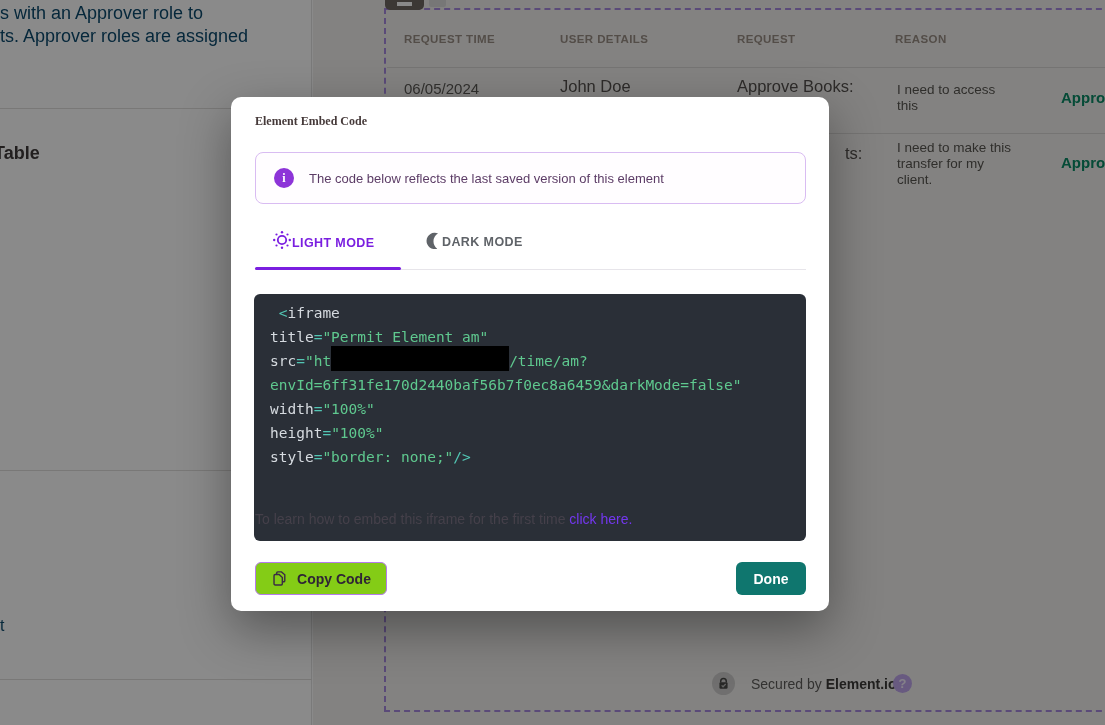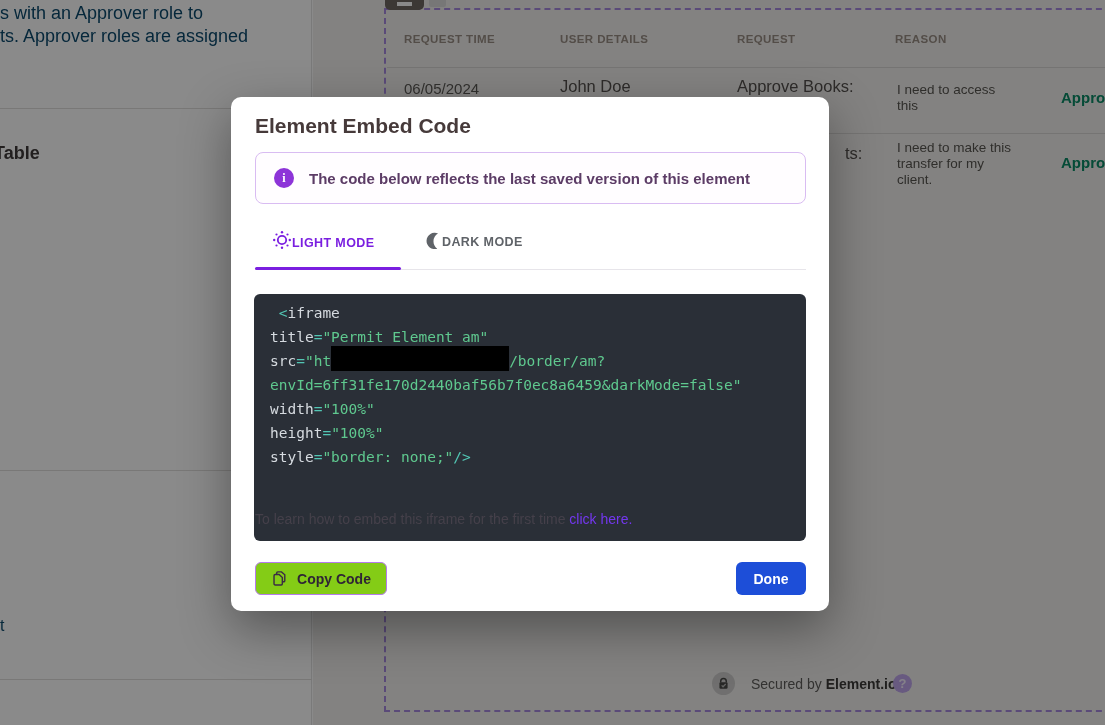--- a/index.html
+++ b/index.html
@@ -37,29 +37,29 @@
   #top-btn-dark span { position:absolute; left:12px; top:9px; width:15px; height:4px; background:#fdfdfd; }
   #top-btn-light { position:absolute; left:429px; top:-4px; width:17px; height:11px;
     background:#dcdcdc; border-radius:2px; }
 
   
   #backdrop { position:absolute; inset:0; background:rgba(0,0,0,0.46); }
 
   
   #modal { position:absolute; left:231px; top:97px; width:598px; height:514px;
     background:#ffffff; border-radius:10px; box-shadow:0 18px 50px rgba(0,0,0,.38); }
-  #modal-title { position:absolute; left:24px; top:17px; font-size:21px;
-    font-weight:700; color:#463a3a; }
+  #modal-title { position:absolute; left:24px; top:17px; font-size:12px;
+    font-weight:700; color:#463a3a;font-family:Liberation Serif, serif; }
   #info-banner { position:absolute; left:24px; top:55px; width:551px; height:52px;
     border:1px solid #d9bcf2; border-radius:8px; background:#fffdff;
     display:flex; align-items:center; }
   #info-icon { width:20px; height:20px; border-radius:50%; background:#8d34d8;
     color:#fff; font-size:12px; font-weight:700; font-family:"Liberation Serif", serif;
     display:flex; align-items:center; justify-content:center; margin:0 15px 0 18px; flex:0 0 auto; }
-  #info-text { font-size:15px; color:#5c3c66;font-weight:bold; }
+  #info-text { font-size:13px; color:#5c3c66; }
 
   .tab { position:absolute; display:flex; align-items:flex-end; gap:0; cursor:pointer; }
   .tab-label { font-size:12.5px; font-weight:700; letter-spacing:.4px; white-space:nowrap; }
   #tab-light { left:41px; top:133px; color:#7a1fe0; }
   #tab-light .tab-label { color:#7a1fe0; }
   #tab-dark { left:192px; top:133px; }
   #tab-dark .tab-label { color:#5f6368; }
   #tabs-underline { position:absolute; left:24px; top:170px; width:146px; height:3px;
     background:#7a1fe0; border-radius:2px; z-index:2; }
   #tabs-baseline { position:absolute; left:24px; top:172px; width:551px; height:1px; background:#e7e5ea; }
@@ -75,21 +75,21 @@
     vertical-align:middle; margin-top:-8px; }
 
   #embed-note { position:absolute; left:24px; top:414px; font-size:14px; color:#45404a; }
   #embed-note a { color:#7337ee; text-decoration:none; }
 
   #copy-button { position:absolute; left:24px; top:465px; width:132px; height:33px;
     background:#84cc16; border:1px solid #b57bed; border-radius:6px;
     display:flex; align-items:center; justify-content:center; gap:9px; cursor:pointer; }
   #copy-button span.lbl { font-size:14px; font-weight:700; color:#2f2535; }
   #done-button { position:absolute; left:505px; top:465px; width:70px; height:33px;
-    background:#1d4ed8; border:none; border-radius:6px; color:#fff;
+    background:#0f766e; border:none; border-radius:6px; color:#fff;
     font-size:14px; font-weight:700; font-family:"Liberation Sans", sans-serif; cursor:pointer; }
 </style>
 </head>
 <body>
 
 <div id="bg-page">
 
   <div id="bg-left">
     <div class="bg-text" style="left:0; top:3px;">s with an Approver role to</div>
     <div class="bg-text" style="left:0; top:26px;">ts. Approver roles are assigned</div>
@@ -177,21 +177,21 @@
     </svg>
     <span class="tab-label">DARK MODE</span>
   </div>
 
   <div id="tabs-underline"></div>
   <div id="tabs-baseline"></div>
 
   <div id="code-block">
       <div class="code-line"><span class="seg-punct"> &lt;</span><span class="seg-name">iframe</span></div>
       <div class="code-line"><span class="seg-name">title</span><span class="seg-punct">=</span><span class="seg-str">"Permit Element am"</span></div>
-      <div class="code-line"><span class="seg-name">src</span><span class="seg-punct">=</span><span class="seg-str">"ht</span><span class="seg-redacted"></span><span class="seg-str">/border/am?</span></div>
+      <div class="code-line"><span class="seg-name">src</span><span class="seg-punct">=</span><span class="seg-str">"ht</span><span class="seg-redacted"></span><span class="seg-str">/time/am?</span></div>
       <div class="code-line"><span class="seg-str">envId=6ff31fe170d2440baf56b7f0ec8a6459&amp;darkMode=false"</span></div>
       <div class="code-line"><span class="seg-name">width</span><span class="seg-punct">=</span><span class="seg-str">"100%"</span></div>
       <div class="code-line"><span class="seg-name">height</span><span class="seg-punct">=</span><span class="seg-str">"100%"</span></div>
       <div class="code-line"><span class="seg-name">style</span><span class="seg-punct">=</span><span class="seg-str">"border: none;"</span><span class="seg-punct">/&gt;</span></div>
     </div>
 
   <div id="embed-note">
     <span>To learn how to embed this iframe for the first time </span><a href="#">click here.</a>
   </div>
 

